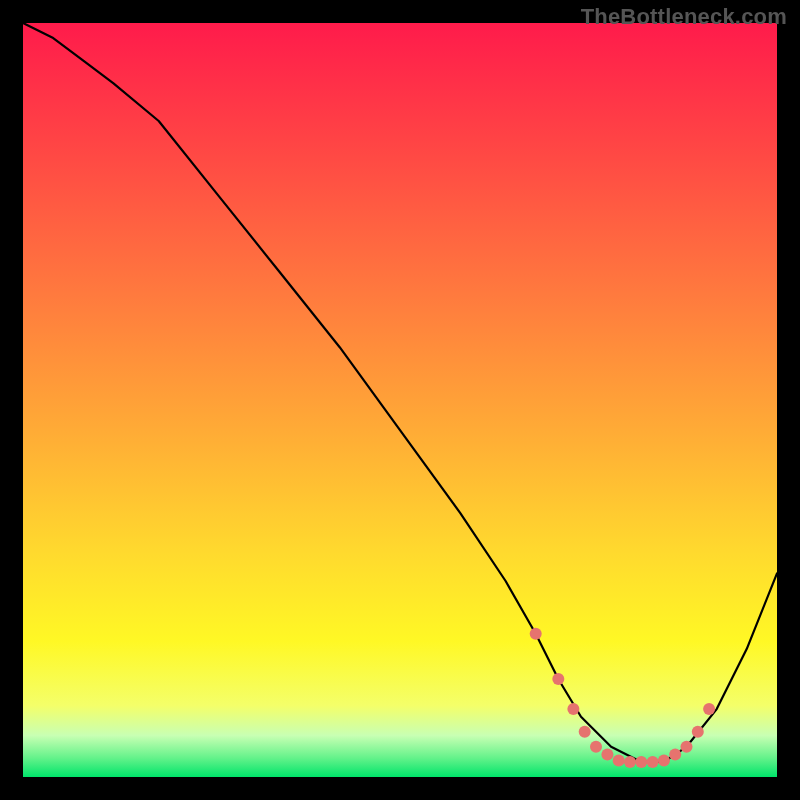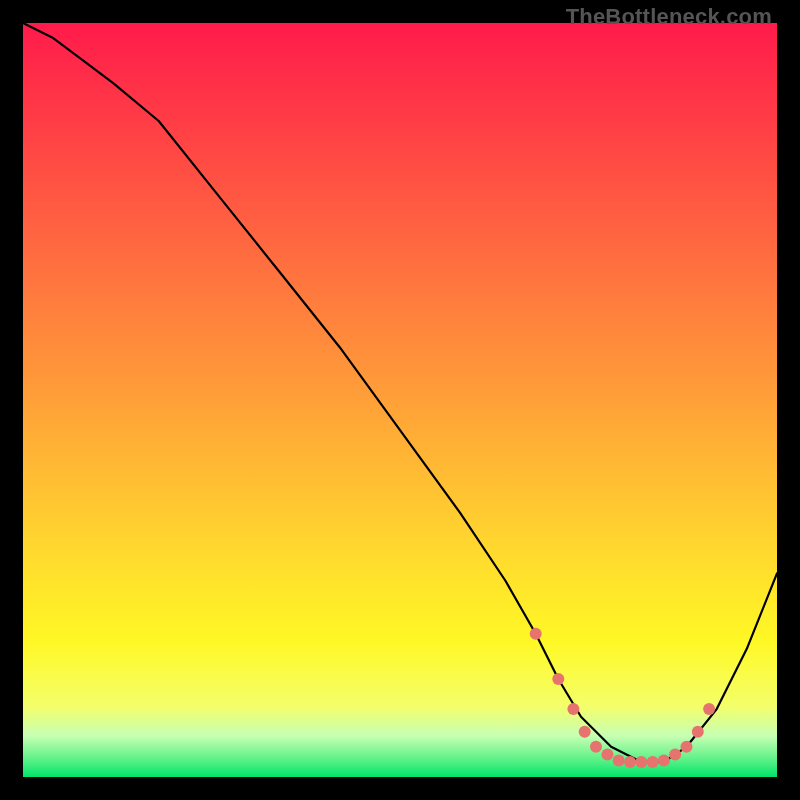--- a/index.html
+++ b/index.html
@@ -12,21 +12,21 @@
     font-family: Arial, Helvetica, sans-serif;
   }
   .wrap {
     position: relative;
     width: 800px;
     height: 800px;
   }
   .watermark {
     position: absolute;
     top: 4px;
-    right: 28px;
+    right: 13px;
     color: #555;
     font-size: 22px;
     font-weight: 600;
     letter-spacing: 0.2px;
     z-index: 20;
   }
   svg.chart {
     display: block;
     width: 800px;
     height: 800px;

